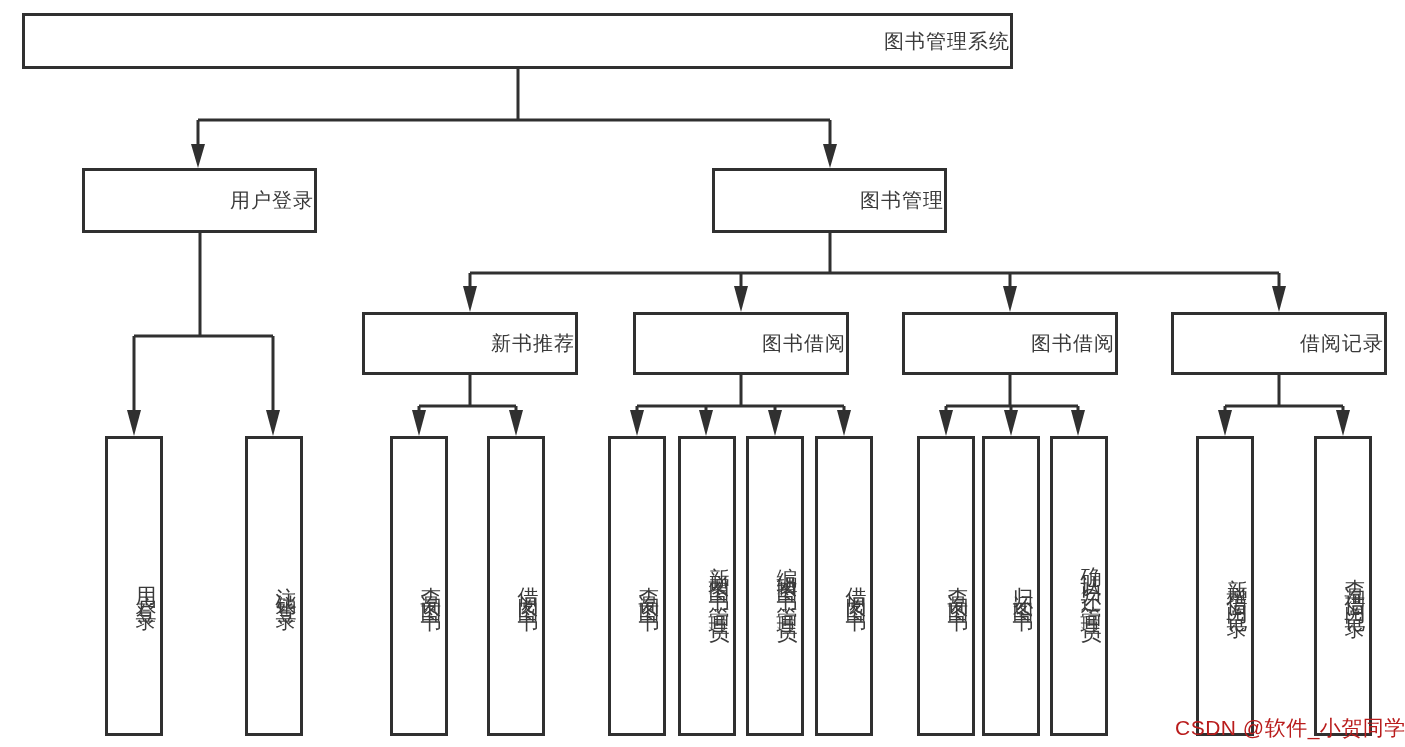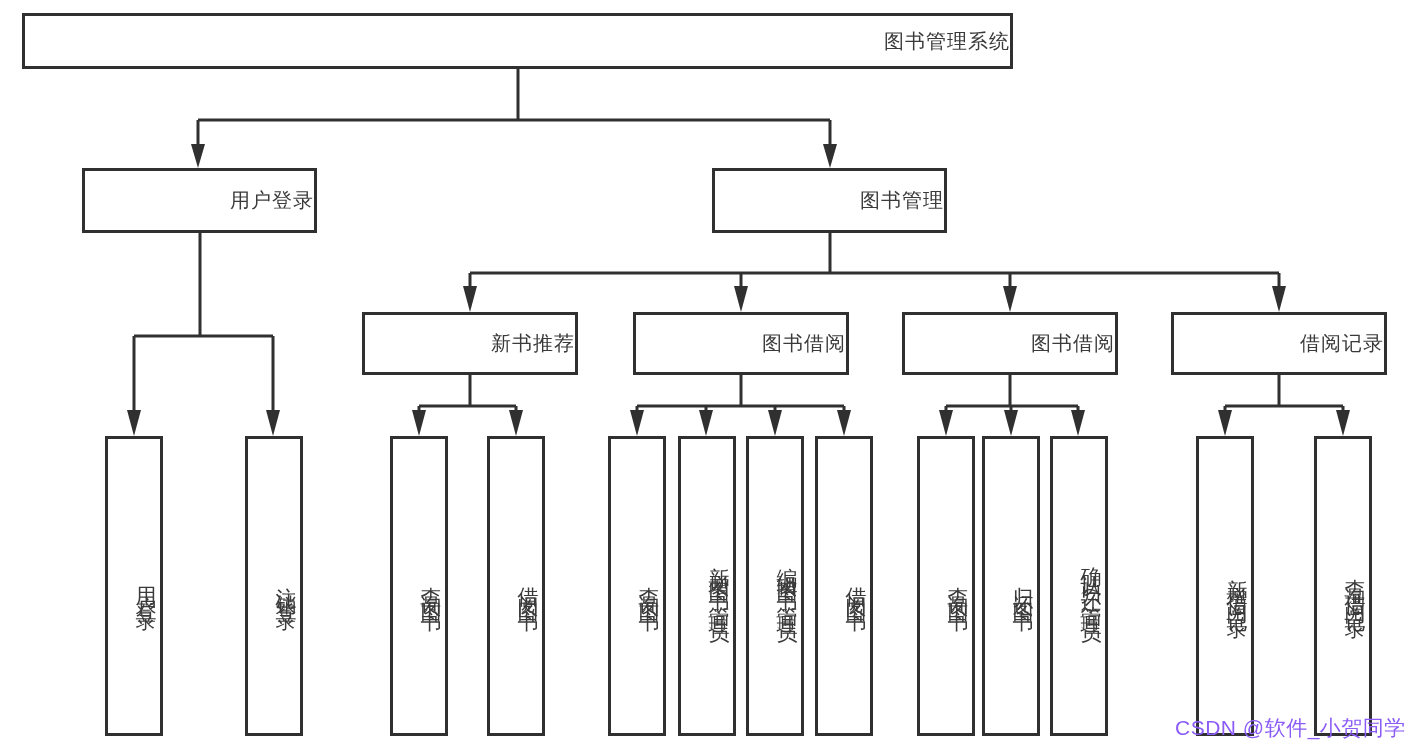--- a/index.html
+++ b/index.html
@@ -29,21 +29,21 @@
     text-orientation:mixed;
     font-size:21px;
     letter-spacing:8px;
     color:#3a3a3a;
     white-space:nowrap;
   }
   .watermark{
     position:absolute;
     left:1175px;top:714px;
     font-size:21px;
-    color:#8b5cf6;
+    color:#b91c1c;
     letter-spacing:0.5px;
     white-space:nowrap;
     text-align:center;
   }
 </style>
 </head>
 <body>
 
 <div class="canvas">
 

